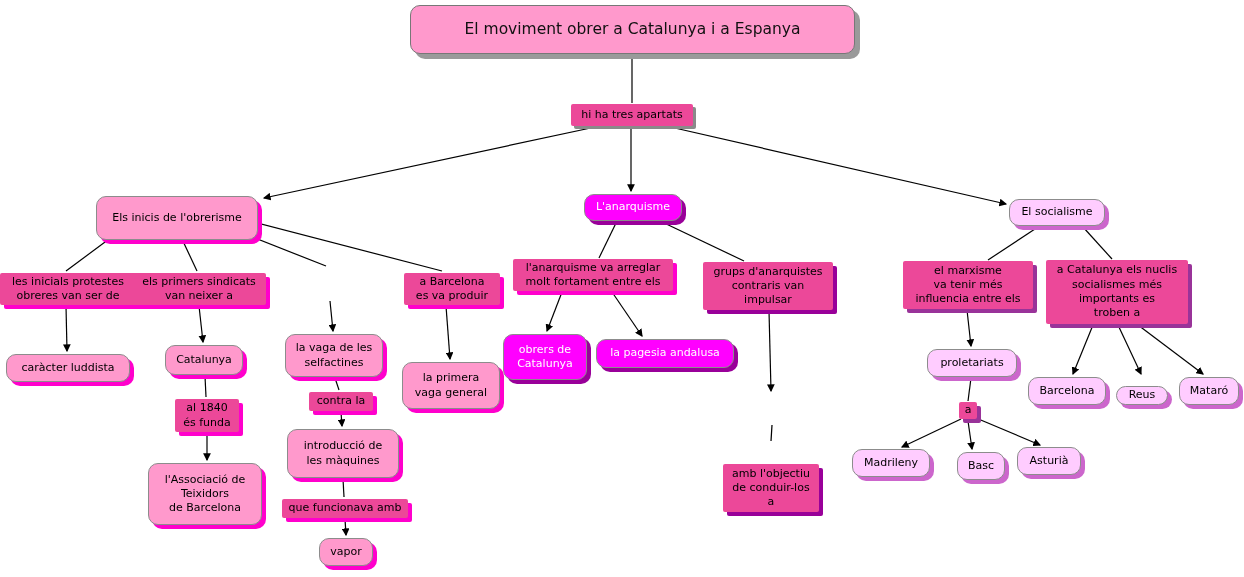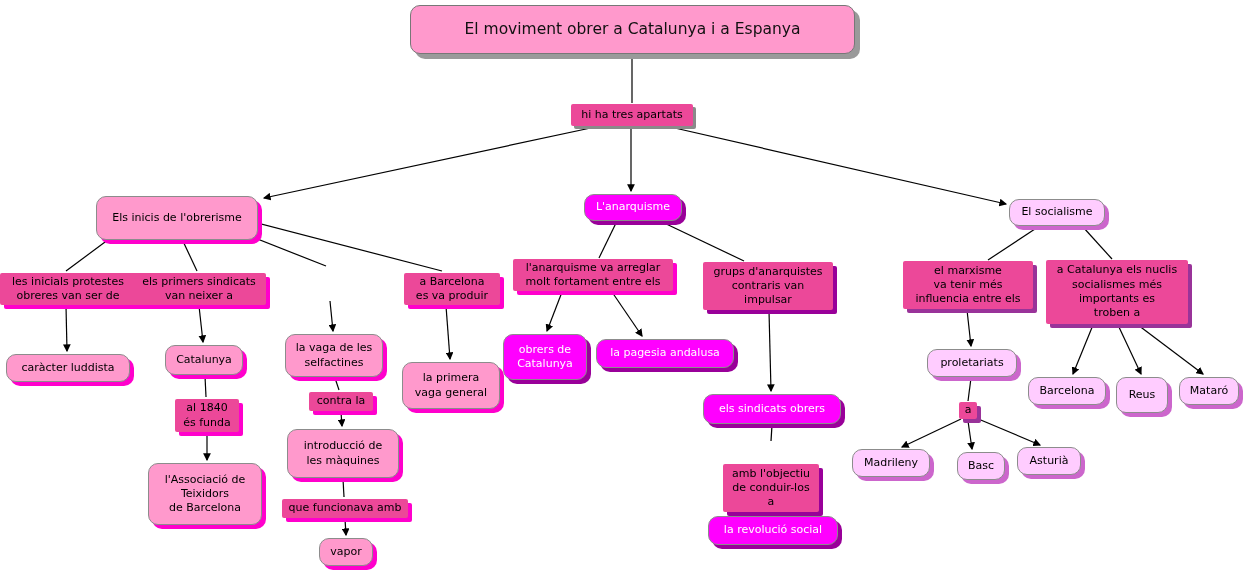--- a/index.html
+++ b/index.html
@@ -125,38 +125,36 @@
 
   <div class="label sh1" style="left:513px; top:259px; width:160px; height:32px;">l'anarquisme va arreglar
 molt fortament entre els</div>
   <div class="node n-magenta" style="left:503px; top:334px; width:84px; height:46px;">obrers de
 Catalunya</div>
   <div class="node n-magenta" style="left:596px; top:339px; width:138px; height:29px;">la pagesia andalusa</div>
 
   <div class="label sh2" style="left:703px; top:262px; width:130px; height:48px;">grups d'anarquistes
 contraris van
 impulsar</div>
-  <div class="node n-magenta" style="left:703px; top:394px; width:138px; height:30px;">els sindicats obrers</div>
   <div class="label sh2" style="left:723px; top:464px; width:96px; height:48px;">amb l'objectiu
 de conduir-los
 a</div>
-  <div class="node n-magenta" style="left:708px; top:516px; width:130px; height:29px;">la revolució social</div>
 
   <div class="node n-light" style="left:1009px; top:199px; width:96px; height:27px;">El socialisme</div>
 
   <div class="label sh3" style="left:903px; top:261px; width:130px; height:48px;">el marxisme
 va tenir més
 influencia entre els</div>
   <div class="node n-light" style="left:927px; top:349px; width:90px; height:28px;">proletariats</div>
   <div class="label sh3" style="left:959px; top:402px; width:18px; height:17px;">a</div>
   <div class="node n-light" style="left:852px; top:449px; width:78px; height:28px;">Madrileny</div>
   <div class="node n-light" style="left:949px; top:452px; width:48px; height:28px;margin-left:8px;">Basc</div>
   <div class="node n-light" style="left:1017px; top:447px; width:64px; height:28px;">Asturià</div>
 
   <div class="label sh3" style="left:1046px; top:260px; width:142px; height:64px;">a Catalunya els nuclis
 socialismes més
 importants es
 troben a</div>
   <div class="node n-light" style="left:1028px; top:377px; width:78px; height:28px;">Barcelona</div>
-  <div class="node n-light" style="left:1116px; top:377px; width:52px; height:36px;">Reus</div>
+  <div class="node n-light" style="left:1116px; top:386px; width:52px; height:19px;">Reus</div>
   <div class="node n-light" style="left:1179px; top:377px; width:60px; height:28px;">Mataró</div>
 
 </div>
 
 </body></html>

